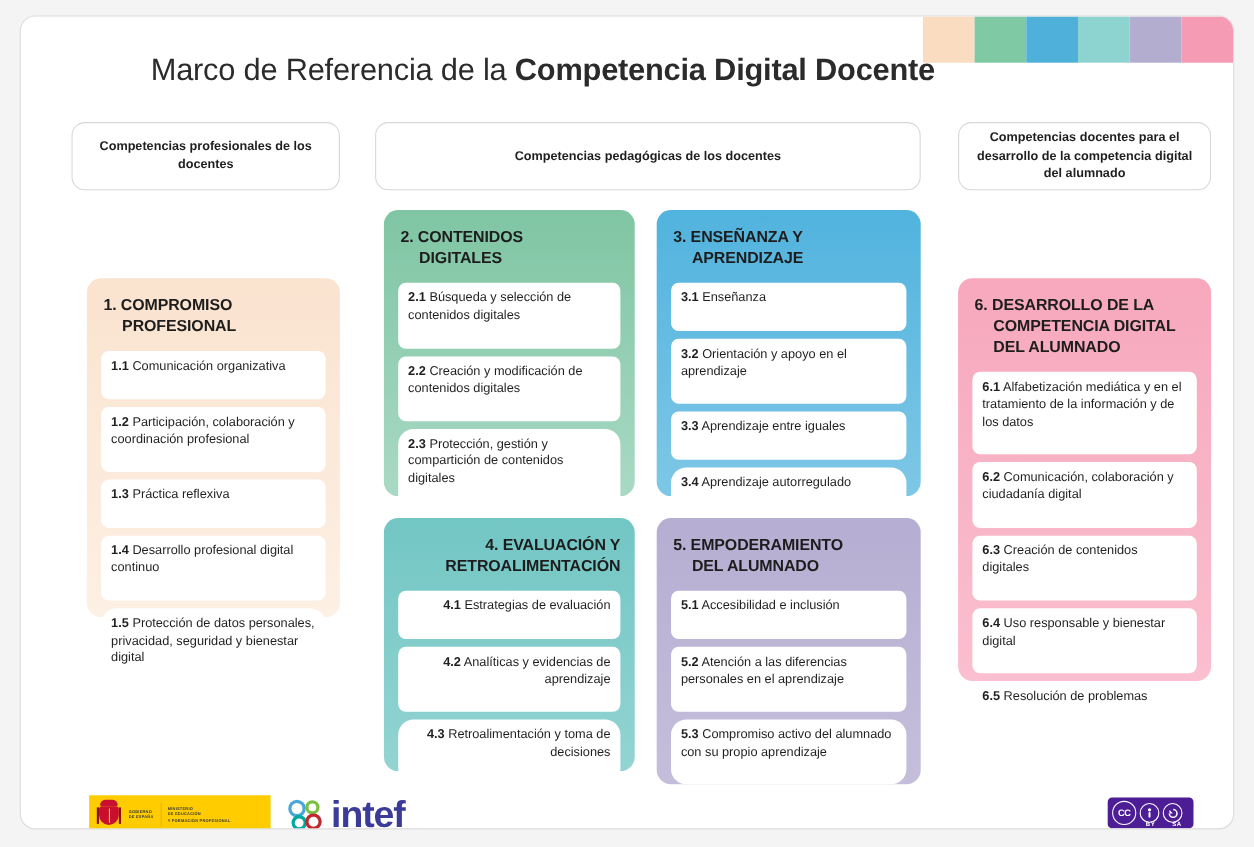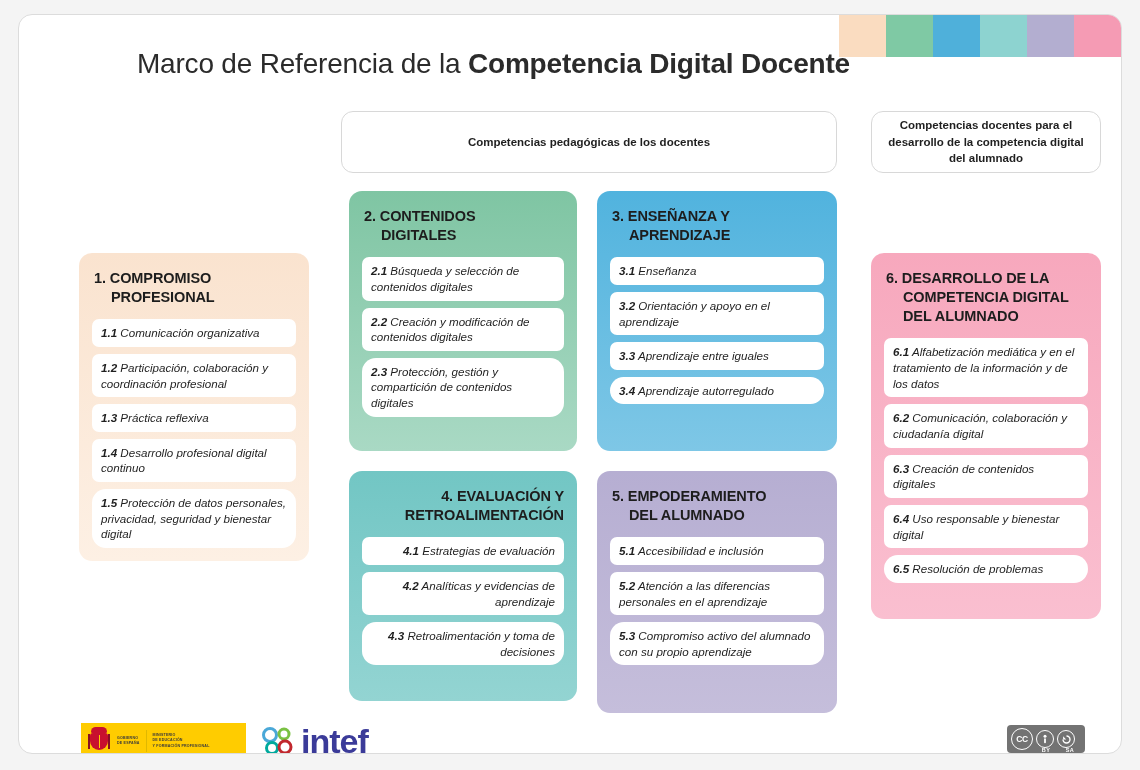--- a/index.html
+++ b/index.html
@@ -95,26 +95,25 @@
     color: #1d1d1d;
     line-height: 1.32;
     margin: 2px 0 12px 2px;
     letter-spacing: -0.1px;
   }
   .block-title .ind { padding-left: 17px; display: inline-block; }
 
   .sub {
     background: #ffffff;
     border-radius: 7px;
-    padding: 6px 9px 6px 9px;
+    padding: 6px 9px 22px 9px;
     margin-bottom: 7px;
     font-size: 11.6px;
     line-height: 1.35;
     color: #1f1f1f;
-    font-style: italic;
   }
   .sub:last-child { margin-bottom: 0; border-radius: 14px; }
   .sub b { font-weight: 700; }
 
   
   #block-1 { left: 60px;  top: 238px; width: 230px; height: 308px; }
   #block-2 { left: 330px; top: 176px; width: 228px; height: 260px; }
   #block-3 { left: 578px; top: 176px; width: 240px; height: 260px; }
   #block-4 { left: 330px; top: 456px; width: 228px; height: 230px; text-align: right; }
   #block-5 { left: 578px; top: 456px; width: 240px; height: 242px; }
@@ -204,21 +203,21 @@
     letter-spacing: -1px;
     line-height: 1;
   }
 
   .cc-badge {
     position: absolute;
     left: 988px;
     top: 710px;
     width: 78px;
     height: 28px;
-    background: #737373;
+    background: #4c1d95;
     border-radius: 4px;
     display: flex;
     align-items: center;
     gap: 3px;
     padding: 0 4px;
     box-sizing: border-box;
   }
   .cc-circ {
     border-radius: 50%;
     border: 1.6px solid #ffffff;
@@ -256,20 +255,23 @@
         <div class="swatch" style="background: rgb(79, 176, 218);"></div>
         <div class="swatch" style="background: rgb(141, 211, 208);"></div>
         <div class="swatch" style="background: rgb(179, 174, 208);"></div>
         <div class="swatch" style="background: rgb(245, 155, 180);"></div>
       </div>
 
     <div class="title">
       <span class="light">Marco de Referencia de la </span><span class="bold">Competencia Digital Docente</span>
     </div>
 
+    <div class="hdr" id="hdr-prof">
+      <span>Competencias profesionales de los docentes</span>
+    </div>
     <div class="hdr" id="hdr-ped">
       <span>Competencias pedagógicas de los docentes</span>
     </div>
     <div class="hdr" id="hdr-alum">
       <span>Competencias docentes para el desarrollo de la competencia digital del alumnado</span>
     </div>
 
     <div class="block" id="block-1" style="background: linear-gradient(rgb(250, 227, 207) 0%, rgb(253, 240, 228) 100%);">
         <div class="block-title"><span>1. COMPROMISO</span><br><span class="ind">PROFESIONAL</span></div>
         <div class="sub"><b>1.1</b><span> Comunicación organizativa</span></div>

